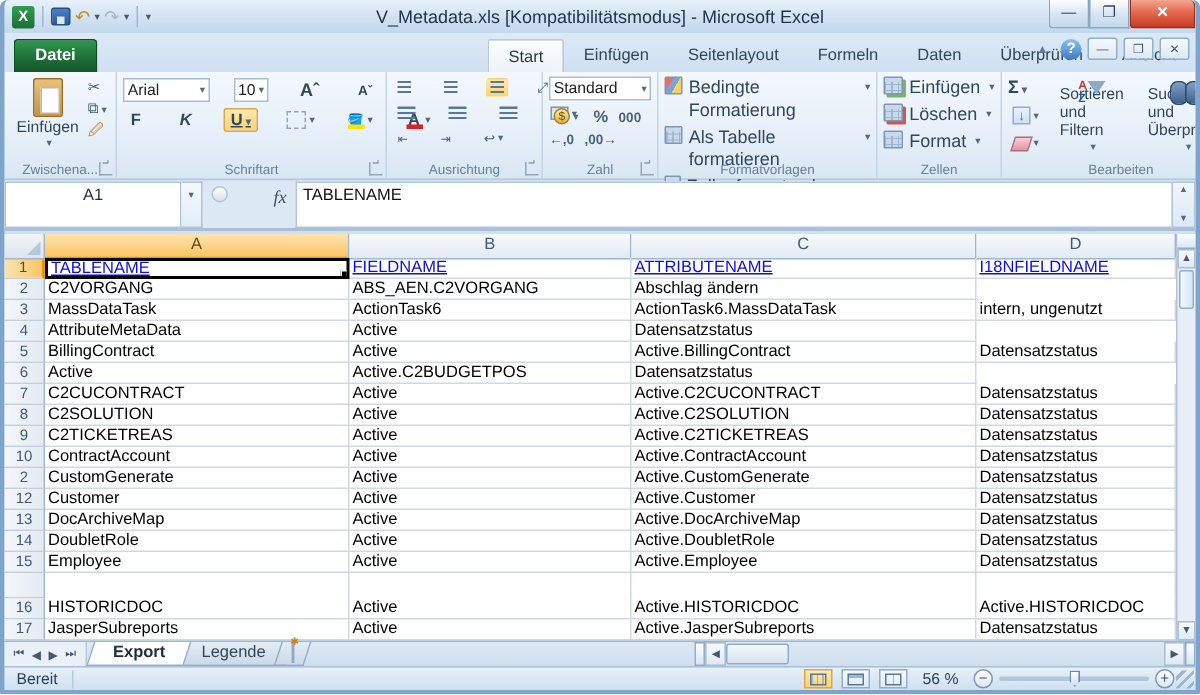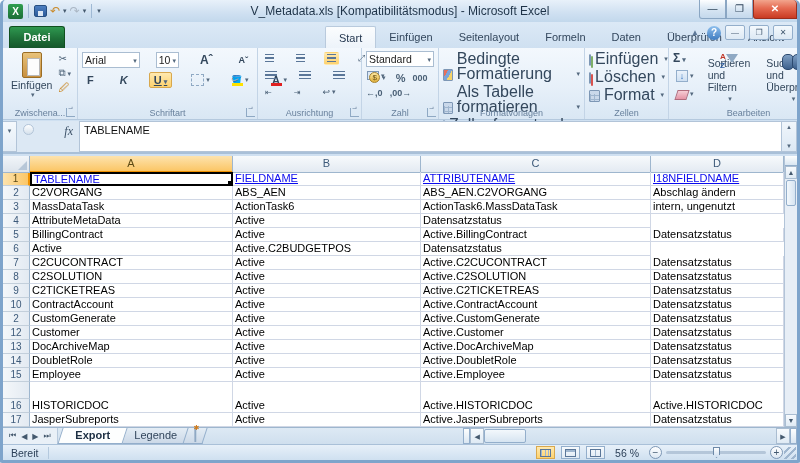--- a/index.html
+++ b/index.html
@@ -60,21 +60,21 @@
   .frow{ display:flex; align-items:center; gap:16px;}
   .fmt-btn{ font-size:11px; font-weight:bold; color:#33475c; padding:1px 4px; border:1px solid transparent; border-radius:2px;}
   .hl{ background:linear-gradient(#ffe9b0,#fdd26e); border:1px solid #d8a84e;}
   .ubar{ text-decoration:underline;}
   .color-bar{ display:inline-block; width:11px; height:3px; margin-top:-2px;}
   .lines{ width:12px; height:9px; background:repeating-linear-gradient(#5a7698 0 1.4px, transparent 1.4px 3.4px);}
   .lines.sm{ width:9px;}
   .abtn{ padding:1px 2px; border:1px solid transparent; border-radius:2px; display:inline-flex; align-items:center;}
   .num-ic{ font-size:9px; color:#4a6076; font-weight:bold;}
   .coin{ width:11px; height:11px; border-radius:50%; background:linear-gradient(#ffe9a0,#e0b13c); border:1px solid #a5812c; color:#6d551a; font-size:8px; line-height:10px; text-align:center;}
-  .st-item{ display:flex; align-items:flex-end; gap:4px; font-size:16px; color:#33475c; line-height:15px;}
+  .st-item{ display:flex; align-items:flex-start; gap:4px; font-size:12px; color:#33475c; line-height:15px;}
   .tbl-ic{ width:13px; height:12px; border:1px solid #7d97b5; background:
       linear-gradient(#fff,#fff) padding-box,#c9d8ea; background-image:linear-gradient(#c9d8ea 3px,transparent 3px),
       repeating-linear-gradient(90deg,#9fb6cf 0 1px,transparent 1px 4.3px),
       repeating-linear-gradient(#9fb6cf 0 1px,transparent 1px 4px); border-radius:1px;}
   .tbl-ic.cf{ background-image:linear-gradient(120deg,#e4715c 30%,#7aa4d9 30% 60%,#f4d26a 60%);}
   .tbl-ic.ins{ box-shadow:2px 2px 0 #7fb069;}
   .tbl-ic.del{ box-shadow:2px 2px 0 #d9534f;}
   .edit-col{ display:flex; flex-direction:column; gap:2px; padding-top:1px;}
   .sum{ font-size:12px; font-weight:bold; color:#33475c; line-height:13px;}
   .fill-ic{ width:12px; height:12px; background:linear-gradient(#eaf2fb,#cfe0f2); border:1px solid #93aecb; color:#2f6dbb; font-size:9px; font-weight:bold; text-align:center; line-height:11px;}
@@ -363,20 +363,21 @@
       <div class="big2 dd">
         <span class="binoc"></span>
         <span>Suchen und</span>
         <span>Überprüfen</span>
       </div>
       <div class="glabel">Bearbeiten</div>
     </div>
   </div>
 
   <div class="fbar">
+    <div class="namebox">A1</div>
     <div class="nb-dd">▾</div>
     <div class="fx-zone">
       <span class="fx-circle"></span>
       <span class="fx">fx</span>
     </div>
     <div class="fcontent">TABLENAME</div>
     <div class="fbar-right">
         <span>▲</span>
         <span>▼</span>
       </div>
@@ -394,21 +395,20 @@
         <div class="grow">
           <span class="rowhdr sel">1</span>
           <span class="cell link selcell">TABLENAME</span>
           <span class="cell link">FIELDNAME</span>
           <span class="cell link">ATTRIBUTENAME</span>
           <span class="cell link">I18NFIELDNAME</span>
         </div>
         <div class="grow">
           <span class="rowhdr">2</span>
           <span class="cell">C2VORGANG</span>
-          <span class="cell">ABS_AEN</span>
           <span class="cell">ABS_AEN.C2VORGANG</span>
           <span class="cell">Abschlag ändern</span>
         </div>
         <div class="grow">
           <span class="rowhdr">3</span>
           <span class="cell">MassDataTask</span>
           <span class="cell">ActionTask6</span>
           <span class="cell">ActionTask6.MassDataTask</span>
           <span class="cell">intern, ungenutzt</span>
         </div>

